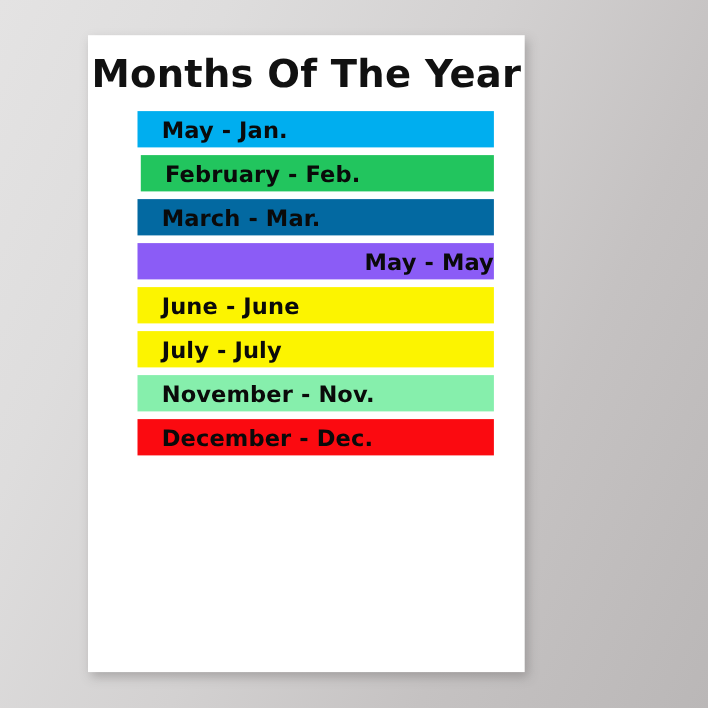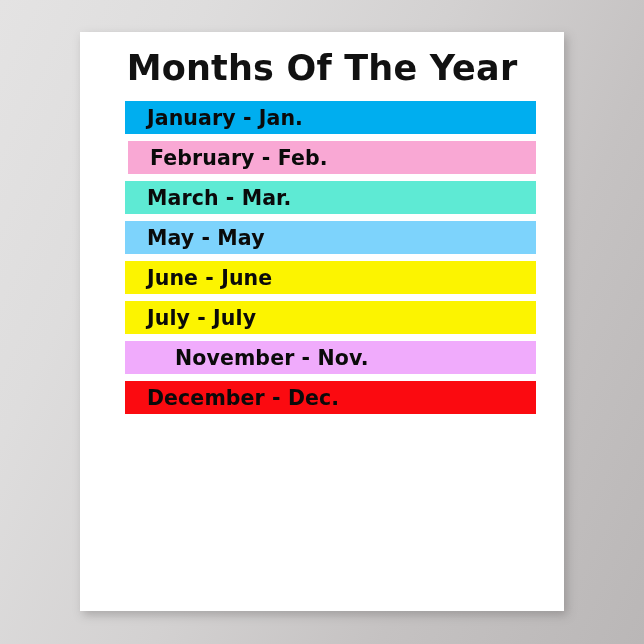--- a/index.html
+++ b/index.html
@@ -25,21 +25,21 @@
         #d3d1d1 48%,
         #c5c2c2 72%,
         #bab7b7 100%);
   }
 
   
   #poster {
     position: absolute;
     left: 80px;
     top: 32px;
-    width: 484px;
+    width: 397px;
     height: 579px;
     background: #ffffff;
     box-shadow: 3px 4px 9px rgba(90, 86, 86, 0.35);
     overflow: hidden;
   }
 
   #poster-title {
     margin: 0;
     padding: 16px 0 0 0;
     text-align: center;
@@ -79,38 +79,38 @@
 <body>
 
 <div id="backdrop">
 
   <div id="poster">
 
     <h1 id="poster-title">Months Of The Year</h1>
 
     <ul id="month-list">
         <li class="month-row" style="background: rgb(0, 174, 239);">
-          <span class="month-label">January - Jan.</span>
+          <span class="month-label">May - Jan.</span>
         </li>
-        <li class="month-row" style="background: #f9a8d4; margin-left: 48px;">
+        <li class="month-row" style="background: #22c55e; margin-left: 48px;">
           <span class="month-label">February - Feb.</span>
         </li>
-        <li class="month-row" style="background: #5eead4;">
+        <li class="month-row" style="background: #0369a1;">
           <span class="month-label">March - Mar.</span>
         </li>
-        <li class="month-row" style="background: #7dd3fc;">
+        <li class="month-row" style="background: #8b5cf6; justify-content: flex-end;">
           <span class="month-label">May - May</span>
         </li>
         <li class="month-row" style="background: rgb(252, 244, 0); align-items: center;">
           <span class="month-label">June - June</span>
         </li>
         <li class="month-row" style="background: rgb(252, 244, 0);">
           <span class="month-label">July - July</span>
         </li>
-        <li class="month-row" style="background: #f0abfc; padding-left: 28px;">
+        <li class="month-row" style="background: #86efac;">
           <span class="month-label">November - Nov.</span>
         </li>
         <li class="month-row" style="background: rgb(251, 10, 16);">
           <span class="month-label">December - Dec.</span>
         </li>
       </ul>
 
   </div>
 
 </div>

